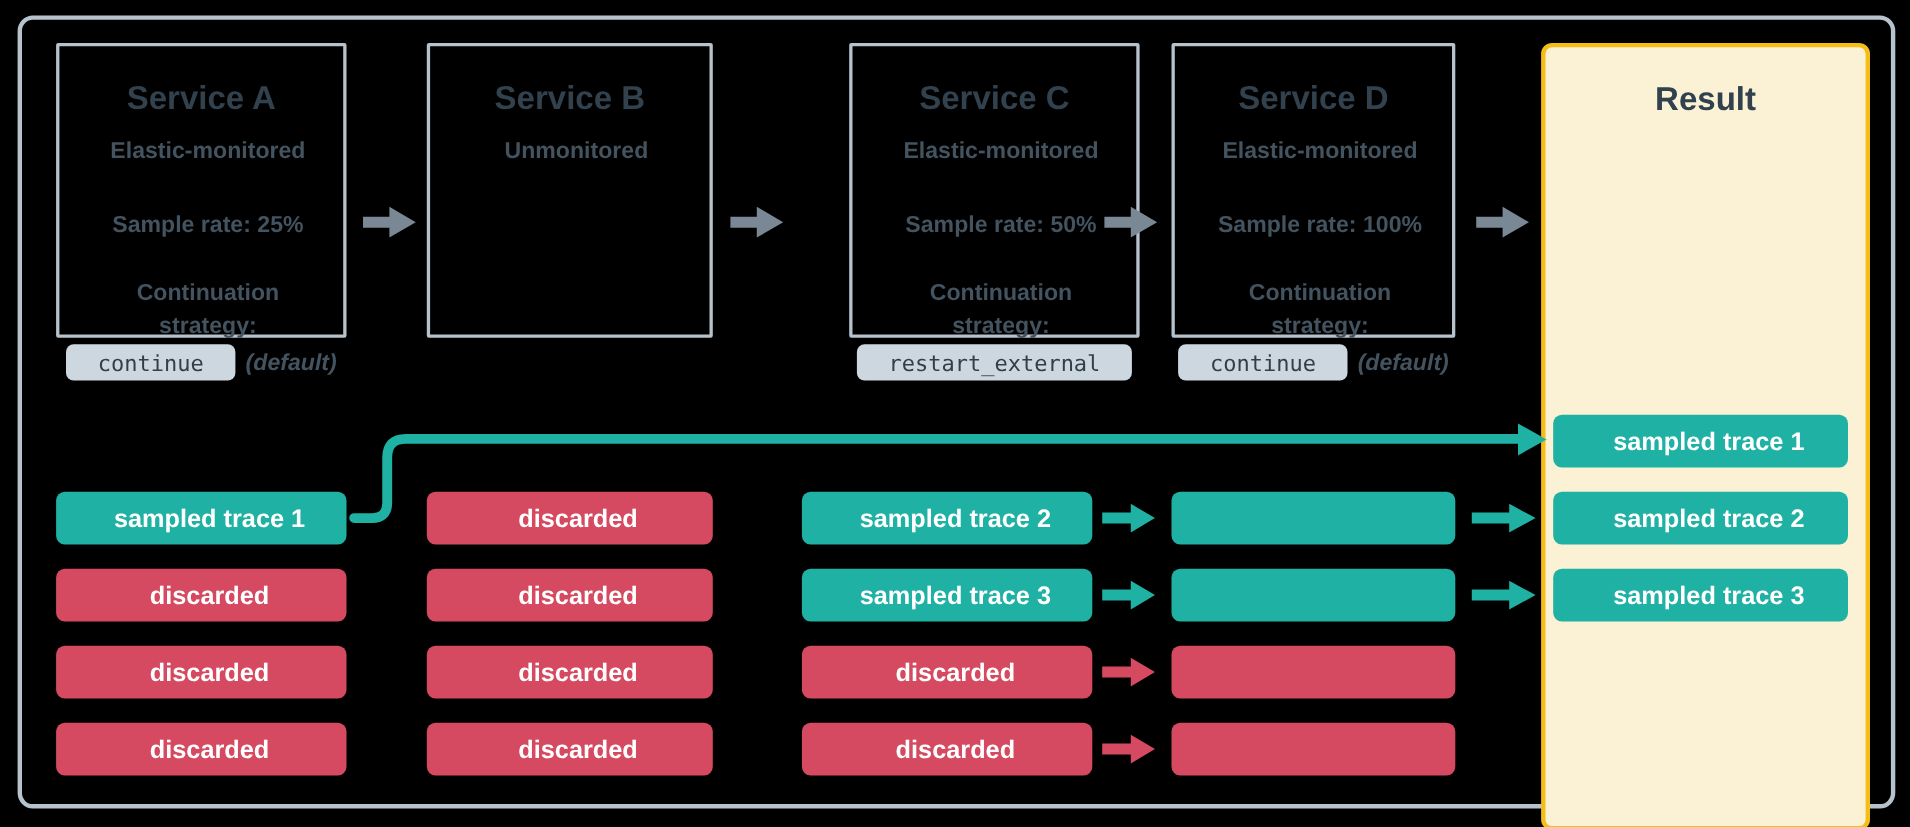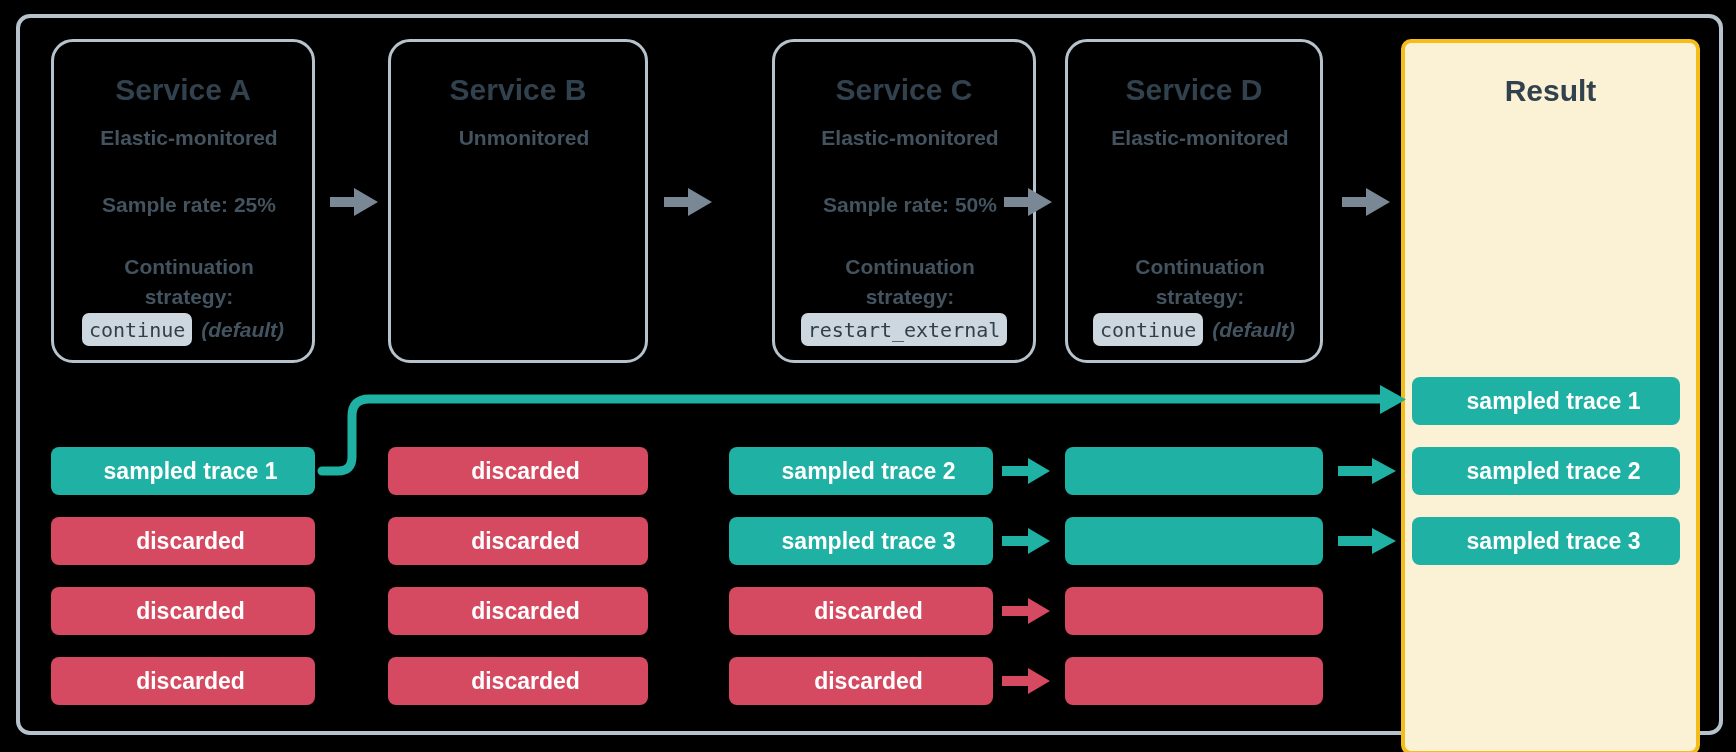--- a/index.html
+++ b/index.html
@@ -20,22 +20,22 @@
   html,body{background:var(--bg);}
   body{font-family:"Liberation Sans","DejaVu Sans",sans-serif;}
   .stage{
     position:relative;width:1736px;height:752px;background:var(--bg);overflow:hidden;
   }
   .outer-frame{
     position:absolute;left:16px;top:14px;width:1707px;height:721px;
     border:4px solid var(--box-border);border-radius:14px;
   }
   .svc-box{
-    position:absolute;top:39px;height:324px;
-    border:3px solid var(--box-border);border-radius:22px;
+    position:absolute;top:39px;height:268px;
+    border:3px solid var(--box-border);border-radius:2px;
   }
   .svc-box.a{left:51px;width:264px;}
   .svc-box.b{left:388px;width:260px;}
   .svc-box.c{left:729px;width:264px;margin-left:43px;}
   .svc-box.d{left:1065px;width:258px;}
   .svc-title{
     position:absolute;left:0;right:0;top:30px;text-align:center;
     font-size:30px;line-height:36px;font-weight:700;color:var(--title-text);
   }
   .svc-line{
@@ -47,21 +47,21 @@
   .svc-cont1{top:212px;}
   .svc-cont2{top:242px;}
   .code-row{
     position:absolute;left:0;right:0;top:271px;height:33px;
     display:flex;align-items:center;justify-content:center;gap:9px;
   }
   .code-chip{
     display:inline-flex;align-items:center;height:33px;
     background:var(--code-bg);color:var(--code-text);
     font-family:"DejaVu Sans Mono","Liberation Mono",monospace;
-    font-size:20px;padding:0 7px;border-radius:7px;white-space:nowrap;
+    font-size:20px;padding:0 29px;border-radius:7px;white-space:nowrap;
   }
   .default-label{
     font-size:21px;font-weight:700;color:var(--body-text);white-space:nowrap;font-style:italic;
   }
   .result-panel{
     position:absolute;left:1401px;top:39px;width:299px;height:716px;
     background:var(--result-fill);
     border:4px solid var(--result-border);border-radius:10px;
   }
   .result-title{
@@ -114,20 +114,21 @@
     <div class="svc-line svc-cont1">Continuation</div>
     <div class="svc-line svc-cont2">strategy:</div>
     <div class="code-row">
       <span class="code-chip">restart_external</span>
     </div>
   </div>
 
   <div class="svc-box d">
     <div class="svc-title">Service D</div>
     <div class="svc-line svc-mon">Elastic-monitored</div>
+    <div class="svc-line svc-sample">Sample rate: 100%</div>
     <div class="svc-line svc-cont1">Continuation</div>
     <div class="svc-line svc-cont2">strategy:</div>
     <div class="code-row">
       <span class="code-chip">continue</span>
       <span class="default-label">(default)</span>
     </div>
   </div>
 
   <div class="result-panel">
     <div class="result-title">Result</div>

